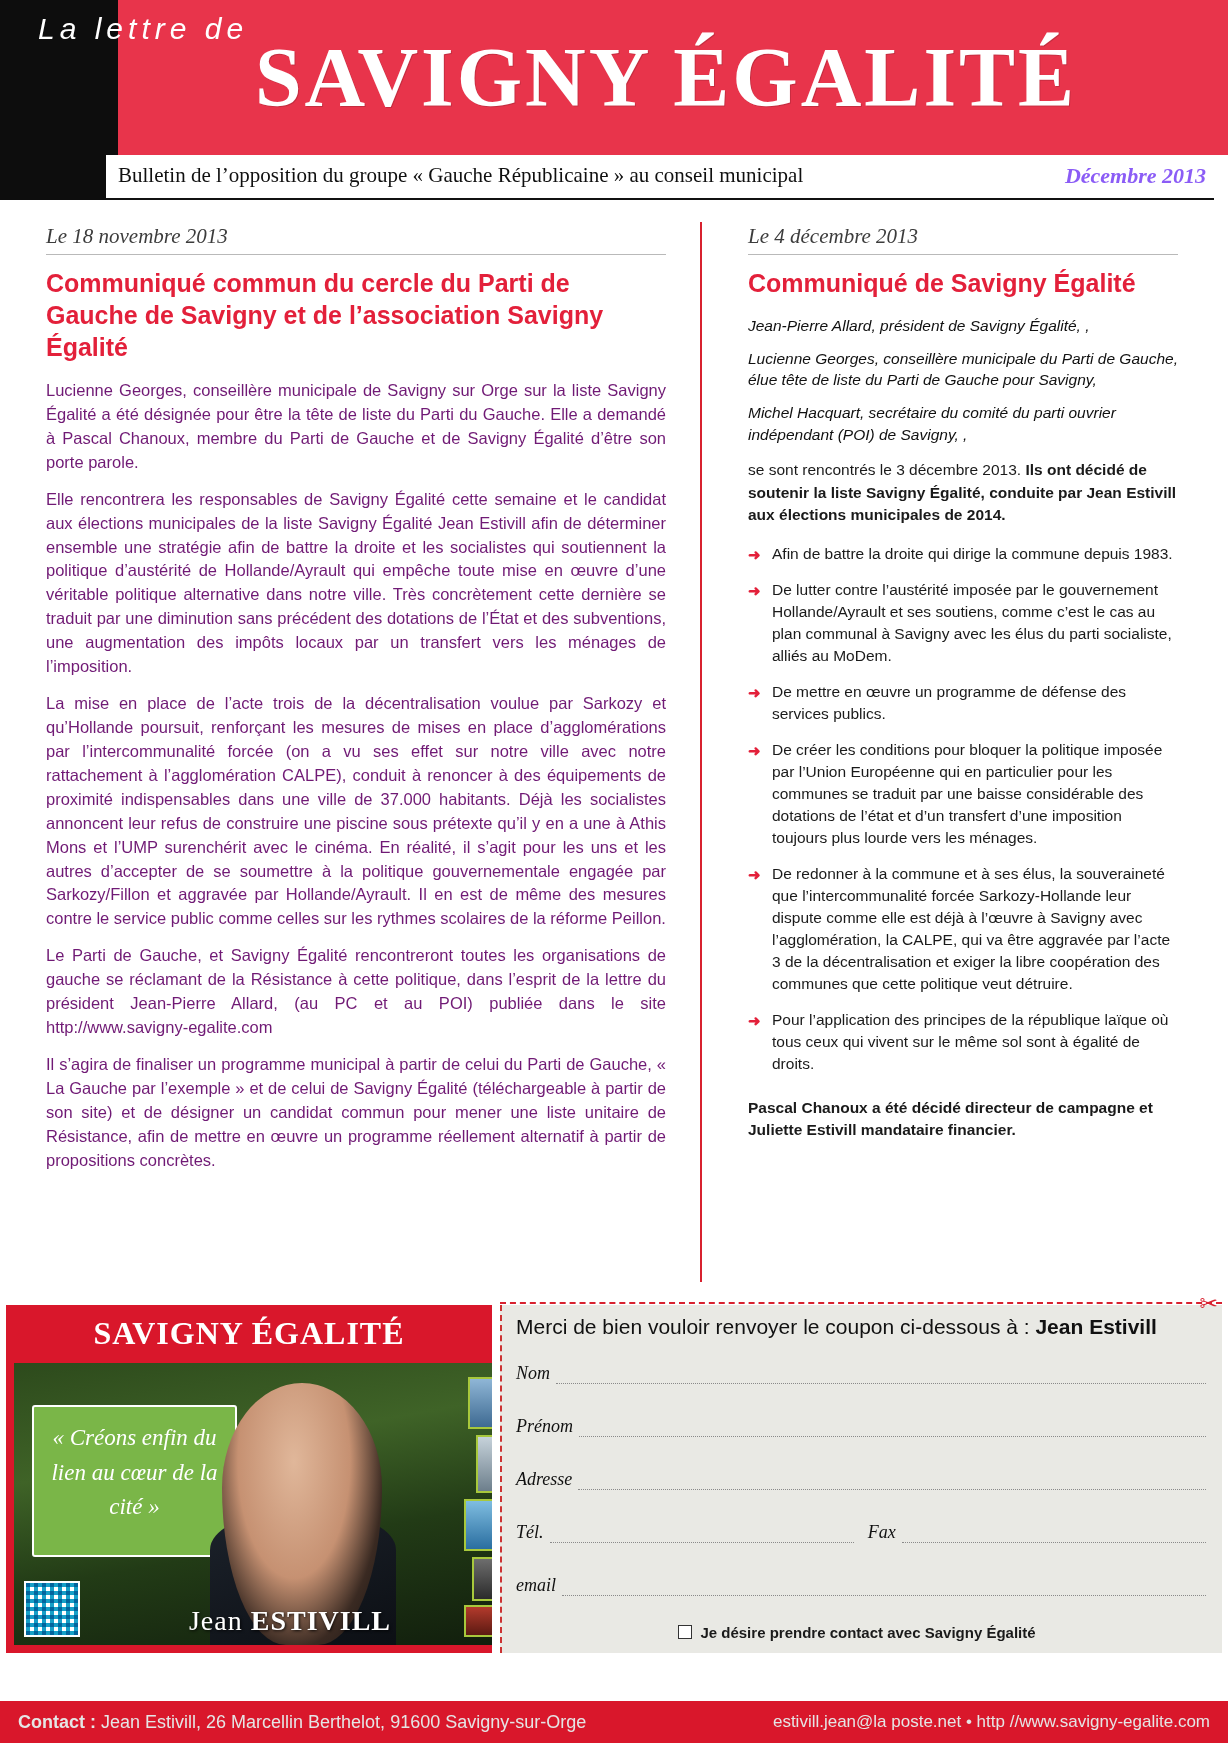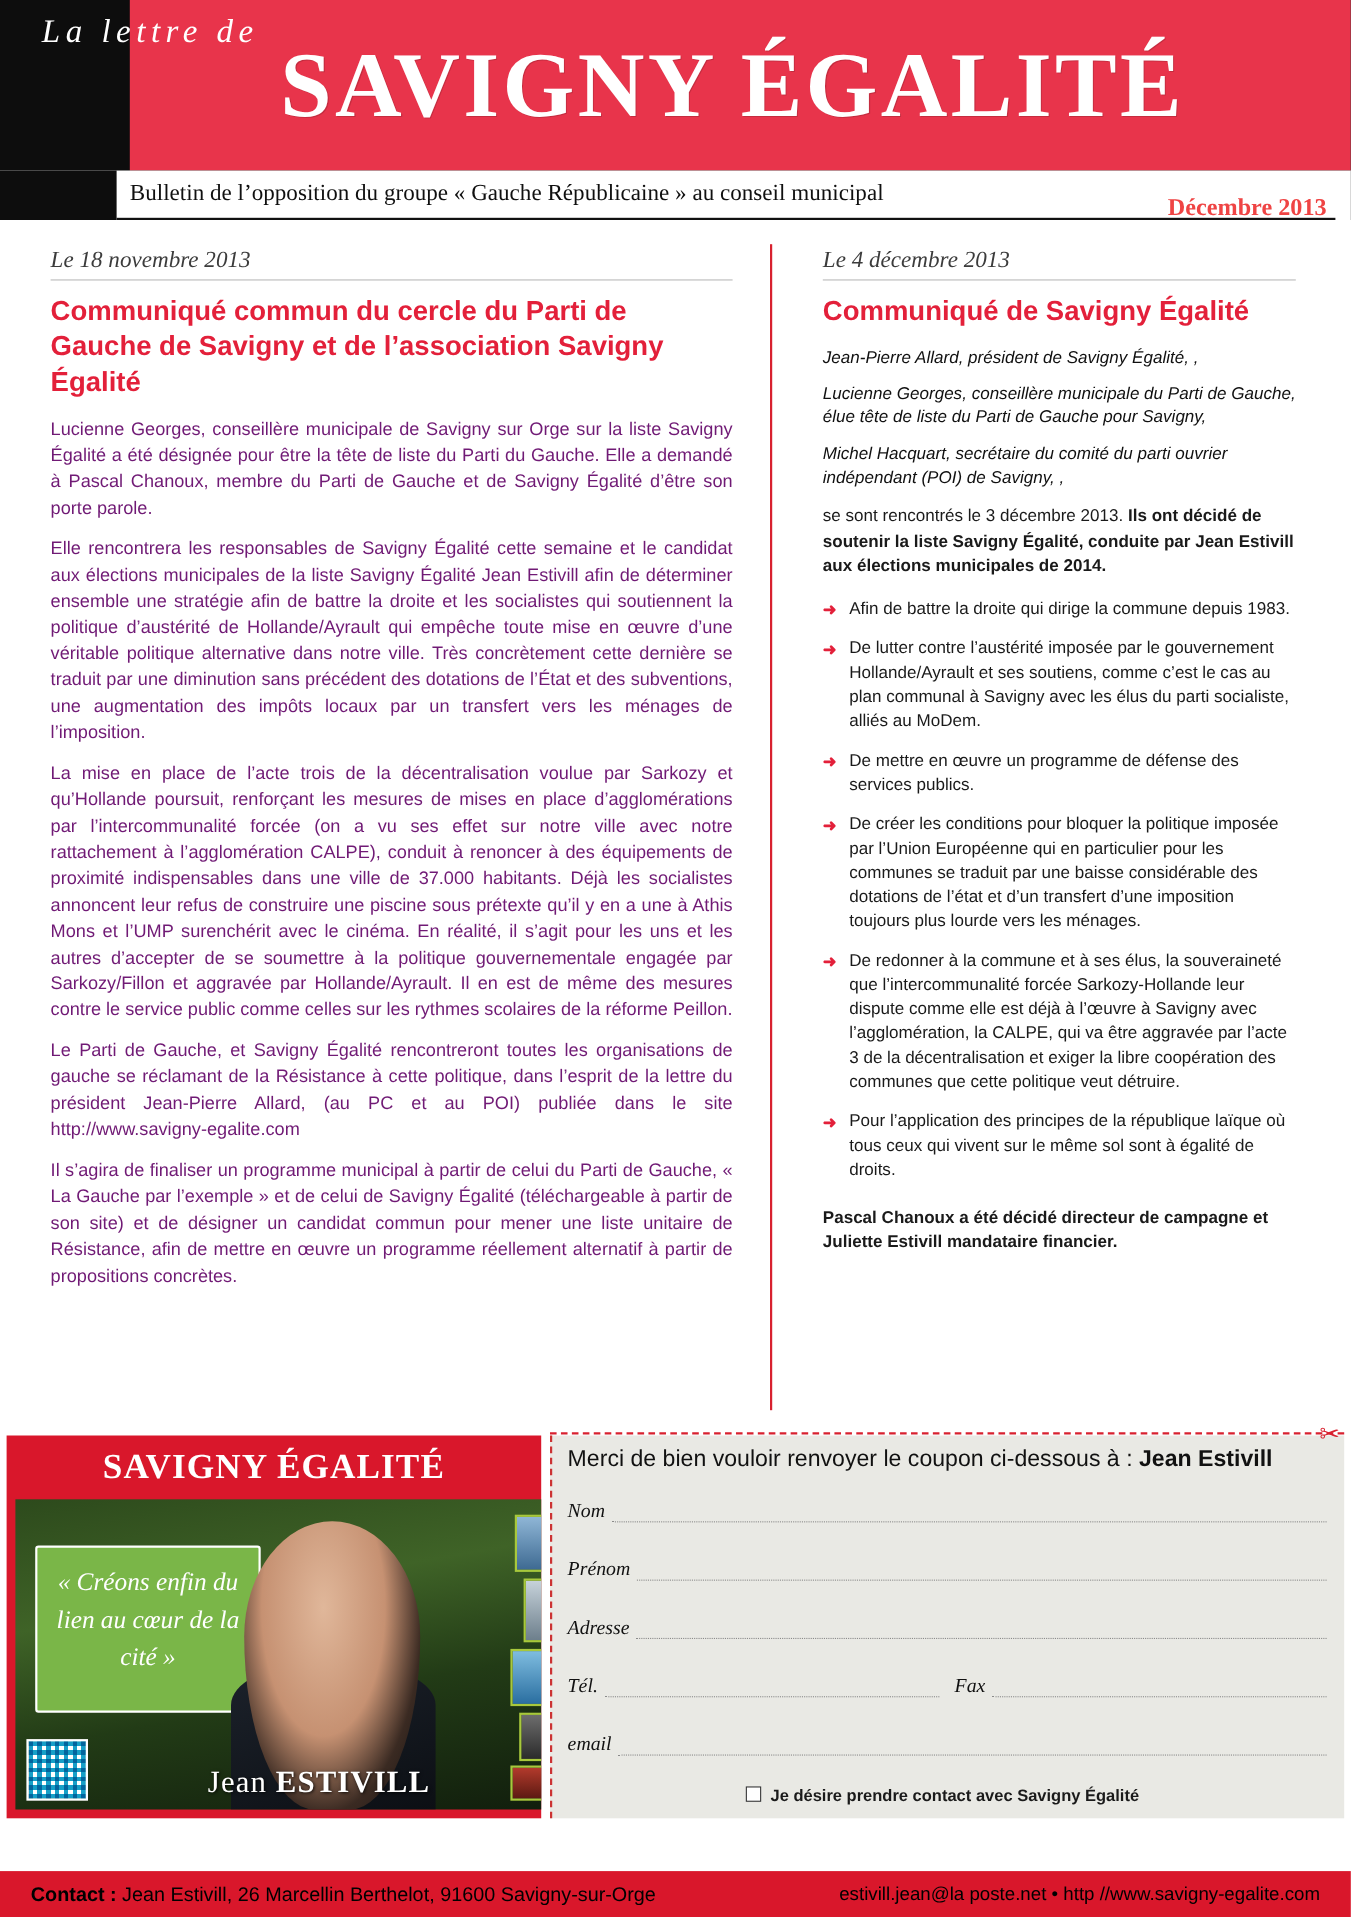--- a/index.html
+++ b/index.html
@@ -29,21 +29,21 @@
     top: 0;
     right: 0;
     height: 155px;
     background: #e8344b;
   }
   .masthead-lettre {
     position: absolute;
     left: 38px;
     top: 12px;
     color: #ffffff;
-    font-family: Liberation Serif, serif;
+    font-family: Liberation Sans, sans-serif;
     font-style: italic;
     font-size: 30px;
     letter-spacing: 5px;
     z-index: 3;
   }
   .masthead-title {
     position: absolute;
     left: 122px;
     top: 36px;
     right: 18px;
@@ -79,24 +79,24 @@
     top: 8px;
     font-family: "Liberation Serif", serif;
     font-size: 21px;
     color: #101010;
   }
   .masthead-date {
     position: absolute;
     right: 22px;
     top: 8px;
     font-family: "Liberation Serif", serif;
+    font-style: italic;
     font-weight: bold;
     font-size: 22px;
-    color: #ef4444;
-    margin-top: 12px;
+    color: #8b5cf6;
   }
   .masthead-rule {
     position: absolute;
     left: 106px;
     right: 14px;
     top: 198px;
     height: 2px;
     background: #111;
   }
 
@@ -389,25 +389,25 @@
   }
 
   
   .footer {
     position: absolute;
     left: 0;
     bottom: 0;
     width: 1228px;
     height: 42px;
     background: #d9172b;
-    color: #000000;
+    color: #e5e5e5;
     display: flex;
     align-items: center;
     box-sizing: border-box;
-    padding: 0 28px;
+    padding: 0 18px;
   }
   .footer-left { font-size: 18px; }
   .footer-left b { font-weight: bold; }
   .footer-right {
     margin-left: auto;
     font-size: 17px;
   }
 </style>
 </head>
 <body>

